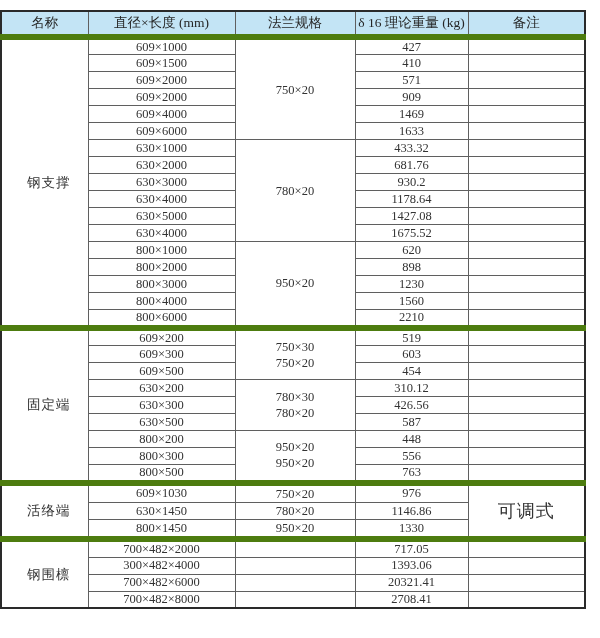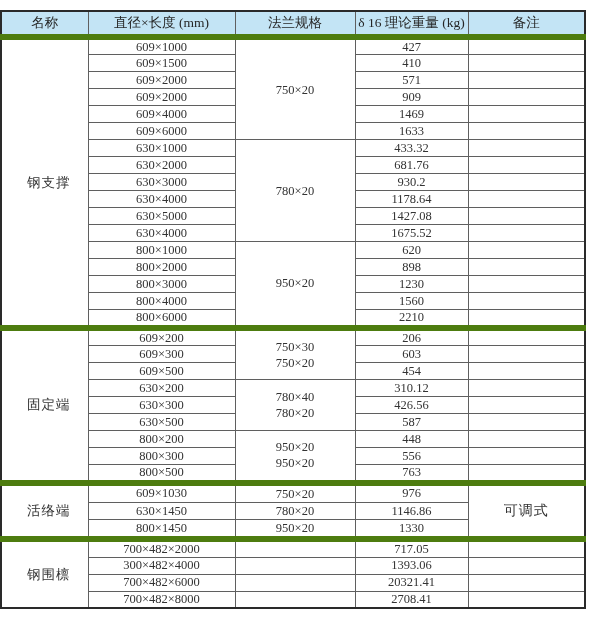--- a/index.html
+++ b/index.html
@@ -40,21 +40,21 @@
     border-bottom: 2px solid #2a2a2a;
   }
   tbody td {
     height: 17px;
     font-size: 12.5px;
     line-height: 1.15;
     background: #ffffff;
   }
   tr.section-start td { border-top: 6px solid #4d7c0f; }
   td.name-cell { font-size: 13.5px; letter-spacing: 1px; padding-left: 10px; }
-  td.remark-cell { font-size: 14px; letter-spacing: 1px; margin-top: 27px; }
+  td.remark-cell { font-size: 18px; letter-spacing: 1px; margin-top: 27px; }
   td.flange-cell div { line-height: 1.3; }
   .col-name   { width: 87px; }
   .col-dim    { width: 147px; }
   .col-flange { width: 120px; }
   .col-weight { width: 113px; }
   .col-remark { width: 117px; }
 </style>
 </head>
 <body>
 
@@ -172,37 +172,37 @@
           <td class="weight-cell">2210</td>
           <td class="remark-cell"></td>
         </tr>
         <tr class="section-start">
           <td rowspan="9" class="name-cell">固定端</td>
           <td class="dim-cell">609×200</td>
           <td rowspan="3" class="flange-cell">
             <div>750×30</div>
             <div>750×20</div>
           </td>
-          <td class="weight-cell">206</td>
+          <td class="weight-cell">519</td>
           <td class="remark-cell"></td>
         </tr>
         <tr>
           <td class="dim-cell">609×300</td>
           <td class="weight-cell">603</td>
           <td class="remark-cell"></td>
         </tr>
         <tr>
           <td class="dim-cell">609×500</td>
           <td class="weight-cell">454</td>
           <td class="remark-cell"></td>
         </tr>
         <tr>
           <td class="dim-cell">630×200</td>
           <td rowspan="3" class="flange-cell">
-            <div>780×40</div>
+            <div>780×30</div>
             <div>780×20</div>
           </td>
           <td class="weight-cell">310.12</td>
           <td class="remark-cell"></td>
         </tr>
         <tr>
           <td class="dim-cell">630×300</td>
           <td class="weight-cell">426.56</td>
           <td class="remark-cell"></td>
         </tr>

